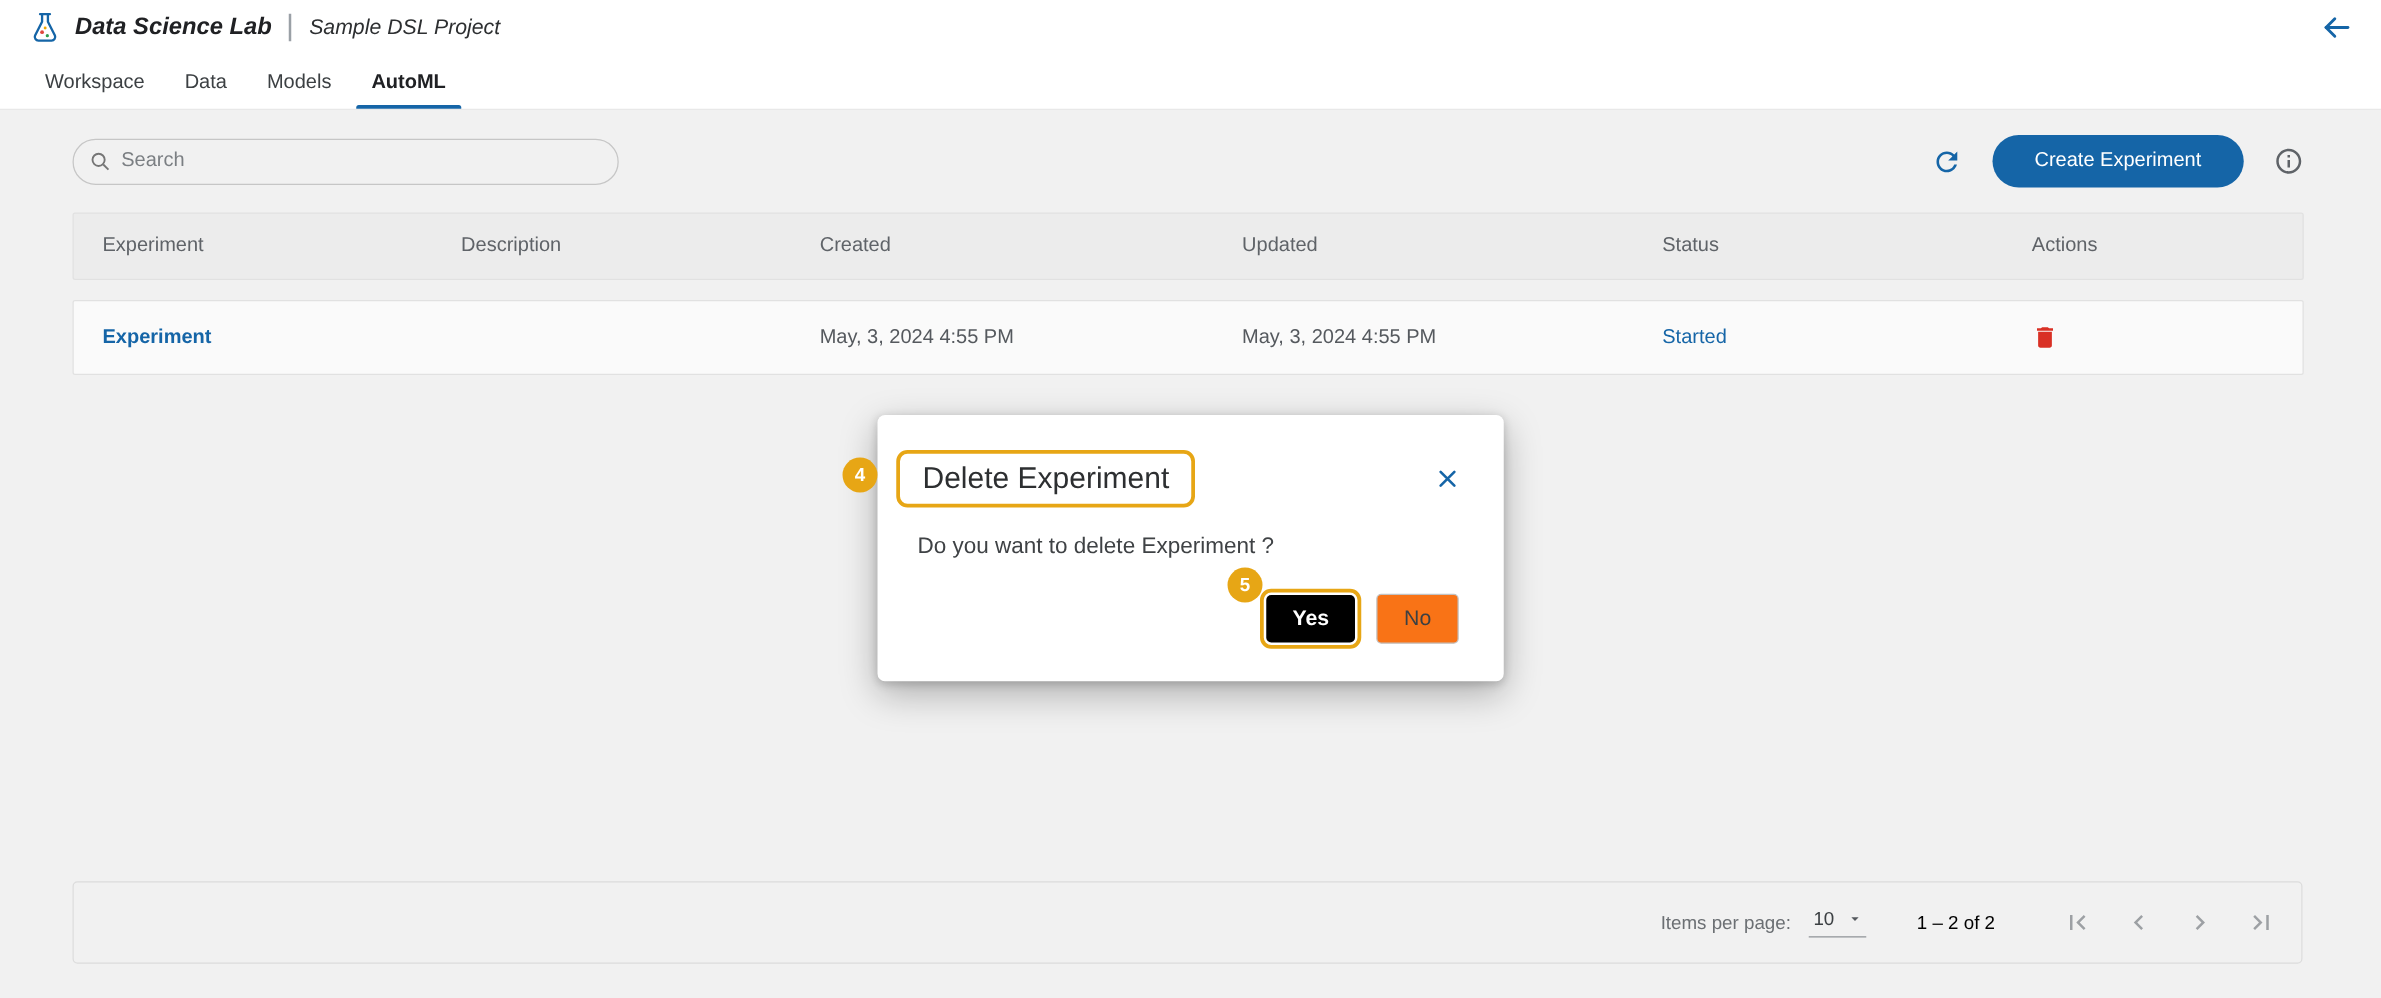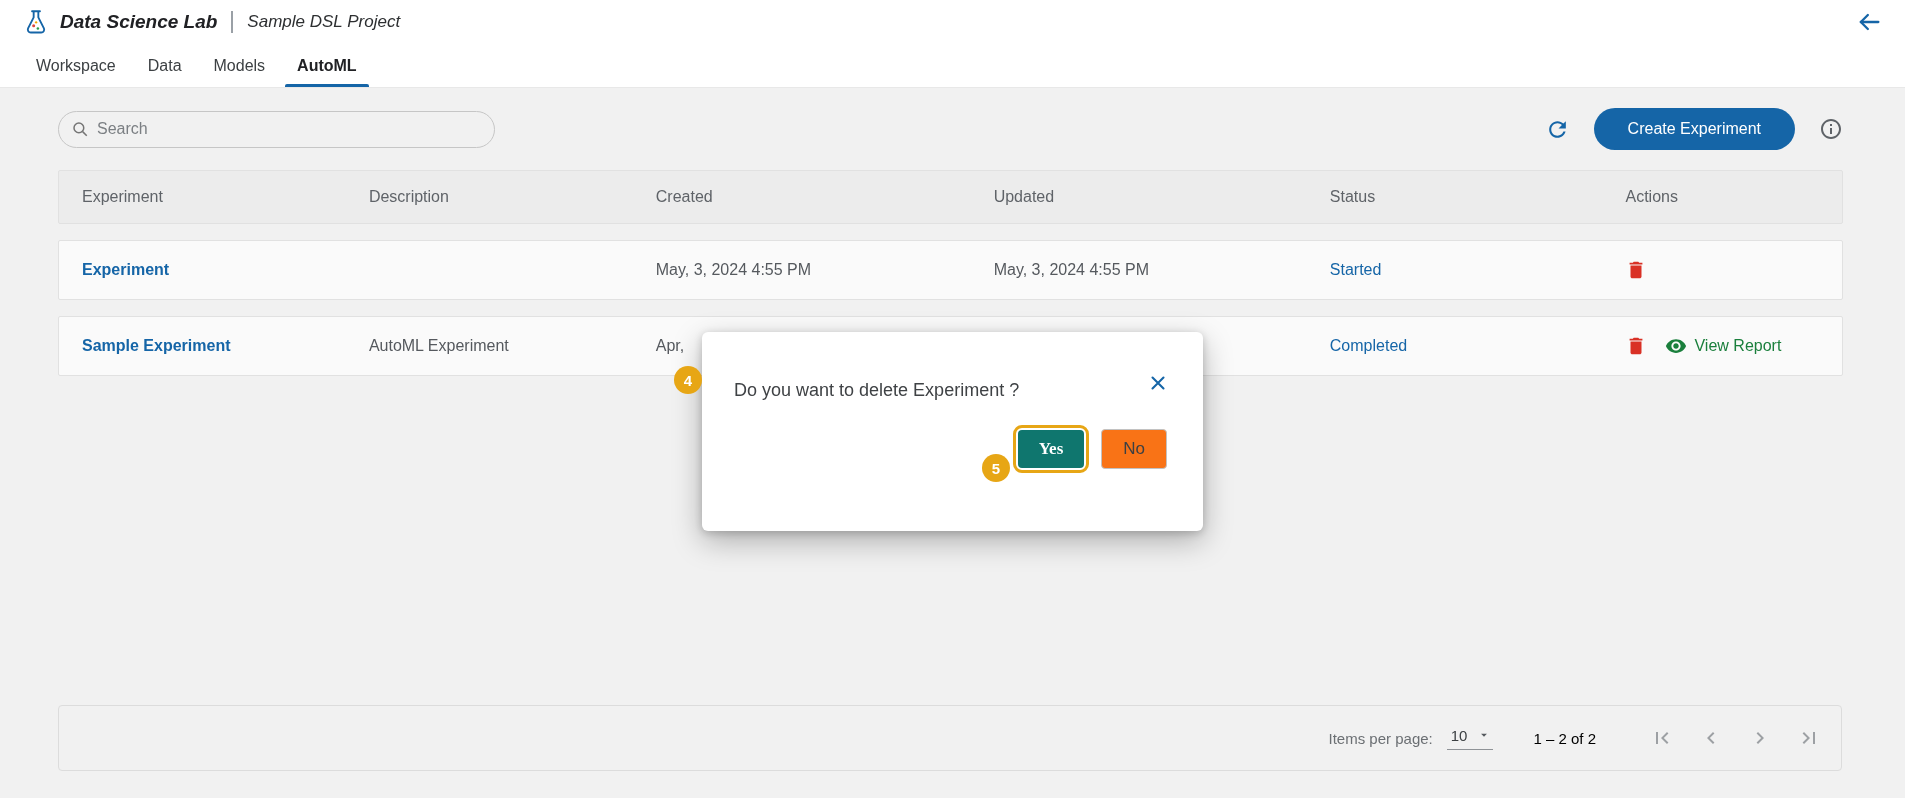--- a/index.html
+++ b/index.html
@@ -120,22 +120,22 @@
     z-index: 20;
   }
   .modal-close { position: absolute; top: 40px; right: 34px; background: none; border: none; cursor: pointer; }
   .hl-gold { border: 3px solid #e7a615; border-radius: 9px; }
   .modal-title-wrap { display: inline-block; padding: 6px 18px; margin-left: -17px; }
   .modal-title { font-size: 24px; color: #2d2f31; font-weight: 500; white-space: nowrap; }
   .modal-message { margin-top: 20px; font-size: 18px; color: #3f4245; }
   .modal-actions { margin-top: 24px; display: flex; justify-content: flex-end; align-items: center; gap: 12px; }
   .yes-wrap { padding: 2px; }
   .btn-yes {
-    background: #0f766e; color: #ffffff; border: none; border-radius: 4px;
-    font-size: 17px; font-weight: 700; padding: 9px 21px; cursor: pointer; font-family: Liberation Serif, serif;
+    background: #000000; color: #ffffff; border: none; border-radius: 4px;
+    font-size: 17px; font-weight: 700; padding: 9px 21px; cursor: pointer; font-family: Liberation Sans, sans-serif;
   }
   .btn-no {
     background: #f97316; color: #3c4043; border: 1px solid #c2c2c2; border-radius: 4px;
     font-size: 17px; padding: 9px 21px; cursor: pointer; font-family: inherit;
   }
 
   
   .anno-badge {
     position: absolute; width: 28px; height: 28px; border-radius: 50%;
     background: #e7a615; color: #ffffff; font-size: 15px; font-weight: 700;
@@ -223,42 +223,20 @@
       <div class="cell-status">Started</div>
       <div class="cell-actions">
         <button class="icon-btn">
           <svg width="22" height="22" viewBox="0 0 24 24" fill="#d93025">
             <path d="M6 19c0 1.1.9 2 2 2h8c1.1 0 2-.9 2-2V7H6v12zM19 4h-3.5l-1-1h-5l-1 1H5v2h14V4z"></path>
           </svg>
         </button>
       </div>
     </div>
 
-    <div class="t-row t-data">
-      <div class="cell-link">Sample Experiment</div>
-      <div>AutoML Experiment</div>
-      <div>Apr,</div>
-      <div></div>
-      <div class="cell-status">Completed</div>
-      <div class="cell-actions">
-        <button class="icon-btn">
-          <svg width="22" height="22" viewBox="0 0 24 24" fill="#d93025">
-            <path d="M6 19c0 1.1.9 2 2 2h8c1.1 0 2-.9 2-2V7H6v12zM19 4h-3.5l-1-1h-5l-1 1H5v2h14V4z"></path>
-          </svg>
-        </button>
-        <div class="view-report">
-          <span style="display:flex">
-            <svg width="22" height="22" viewBox="0 0 24 24" fill="#1a7f3c">
-              <path d="M12 4.5C7 4.5 2.73 7.61 1 12c1.73 4.39 6 7.5 11 7.5s9.27-3.11 11-7.5c-1.73-4.39-6-7.5-11-7.5zM12 17c-2.76 0-5-2.24-5-5s2.24-5 5-5 5 2.24 5 5-2.24 5-5 5zm0-8c-1.66 0-3 1.34-3 3s1.34 3 3 3 3-1.34 3-3-1.34-3-3-3z"></path>
-            </svg>
-          </span>
-          <span>View Report</span>
-        </div>
-      </div>
-    </div>
 
   </div>
 </main>
 
 <div class="pagination">
   <span>Items per page:</span>
   <div class="page-size">
     <span>10</span>
     <span style="display:flex">
       <svg width="14" height="14" viewBox="0 0 24 24" fill="#55595e">
@@ -290,20 +268,23 @@
     </button>
   </div>
 </div>
 
 <div class="modal">
   <button class="modal-close">
     <svg width="22" height="22" viewBox="0 0 24 24" fill="none" stroke="#1565a7" stroke-width="2.3" stroke-linecap="round">
       <path d="M6 6l12 12M18 6L6 18"></path>
     </svg>
   </button>
+  <div class="modal-title-wrap hl-gold">
+    <span class="modal-title">Delete Experiment</span>
+  </div>
   <div class="modal-message">Do you want to delete Experiment ?</div>
   <div class="modal-actions">
     <span class="yes-wrap hl-gold">
       <button class="btn-yes">Yes</button>
     </span>
     <button class="btn-no">No</button>
   </div>
 </div>
 
 <div class="anno-badge" id="badge-4">4</div>

